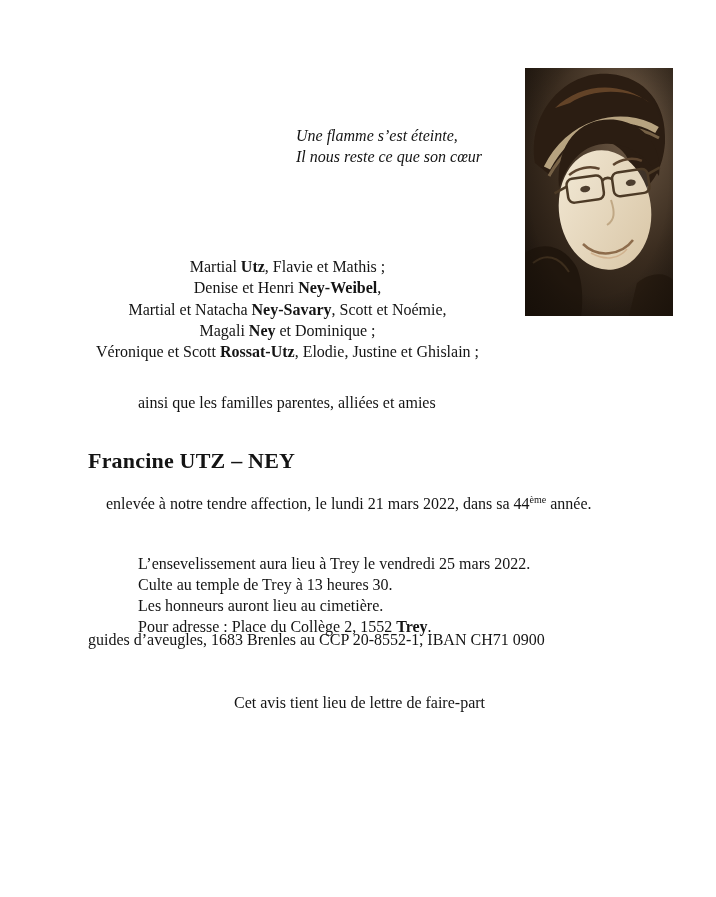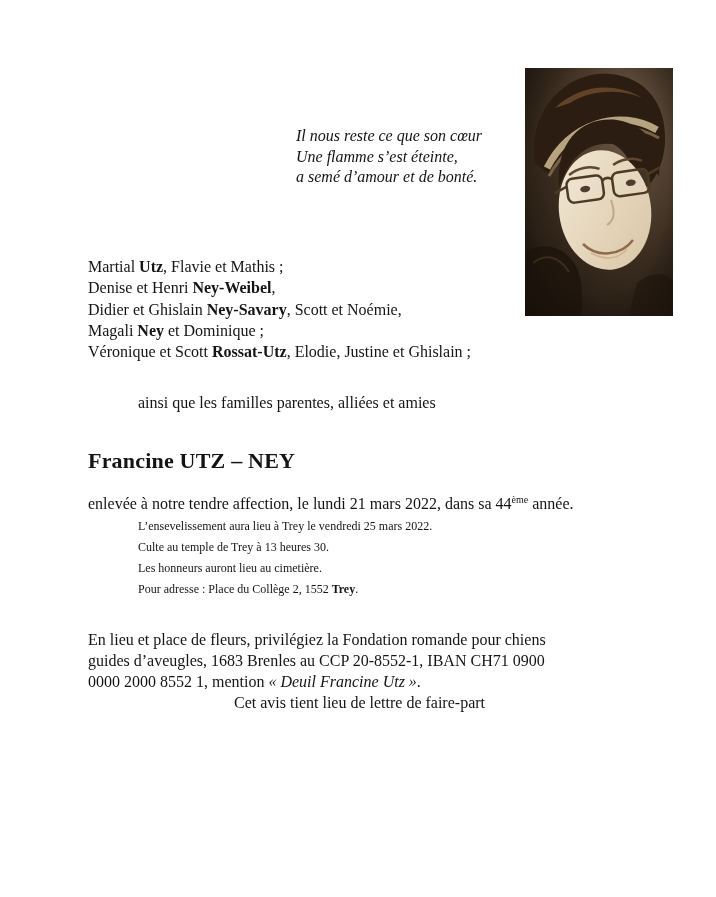--- a/index.html
+++ b/index.html
@@ -21,49 +21,50 @@
     font-style: italic;
     font-size: 16px;
     line-height: 20.5px;
   }
   .photo {
     left: 525px; top: 68px;
     width: 148px; height: 248px;
     display: block;
   }
   .family {
-    left: 88px; top: 256px;
+    left: 96px; top: 256px;
     font-size: 16px;
     line-height: 21.3px;
+    text-align: center;
   }
   .intro {
     left: 138px; top: 392px;
     font-size: 16px;
     line-height: 21px;
   }
   .title {
     left: 88px; top: 448px;
     width: 543px;
     text-align: left;
     font-size: 22px;
     font-weight: bold;
     letter-spacing: 0.2px;
   }
   .death {
-    left: 88px; top: 495px;
+    left: 106px; top: 495px;
     font-size: 16px;
   }
   .death sup {
     font-size: 10px;
     line-height: 0;
     vertical-align: super;
   }
   .ceremony {
-    left: 138px; top: 516px;
-    font-size: 12px;
+    left: 138px; top: 553px;
+    font-size: 16px;
     line-height: 21px;
   }
   .donation {
     left: 88px; top: 629px;
     font-size: 16px;
     line-height: 21px;
   }
   .donation em { font-style: italic; }
   .closing {
     left: 88px; top: 694px;
@@ -118,29 +119,28 @@
     <path d="M86,132 C90,144 90,152 82,157" stroke="#c0a885" stroke-width="2" fill="none"></path>
     <path d="M58,176 C72,190 96,188 108,172" stroke="#8d6c4c" stroke-width="2.5" fill="none"></path>
     <path d="M66,185 C80,193 94,191 102,181" stroke="#caa57f" stroke-width="1.5" fill="none" opacity="0.7"></path>
     <path d="M0,185 C18,172 40,178 52,200 C58,215 58,234 56,248 L0,248 Z" fill="#20160d"></path>
     <path d="M8,195 C20,185 34,188 44,204" stroke="#3c2d1c" stroke-width="2" fill="none"></path>
     <path d="M112,215 C126,204 140,204 148,212 L148,248 L104,248 Z" fill="#281c11"></path>
     <rect width="148" height="248" fill="url(#vin)"></rect>
   </svg>
 
   <div class="abs quote">
+    <div class="line">Une flamme s’est éteinte,</div>
     <div class="line">Il nous reste ce que son cœur</div>
-    <div class="line">Une flamme s’est éteinte,</div>
-    <div class="line">a semé d’amour et de bonté.</div>
   </div>
 
   <div class="abs family">
     <div class="line"><span>Martial </span><b>Utz</b><span>, Flavie et Mathis ;</span></div>
     <div class="line"><span>Denise et Henri </span><b>Ney-Weibel</b><span>,</span></div>
-    <div class="line"><span>Didier et Ghislain </span><b>Ney-Savary</b><span>, Scott et Noémie,</span></div>
+    <div class="line"><span>Martial et Natacha </span><b>Ney-Savary</b><span>, Scott et Noémie,</span></div>
     <div class="line"><span>Magali </span><b>Ney</b><span> et Dominique ;</span></div>
     <div class="line"><span>Véronique et Scott </span><b>Rossat-Utz</b><span>, Elodie, Justine et Ghislain ;</span></div>
   </div>
 
   <div class="abs intro">
     <div class="line">ainsi que les familles parentes, alliées et amies</div>
   </div>
 
   <div class="abs title">Francine UTZ – NEY</div>
 
@@ -149,20 +149,18 @@
   </div>
 
   <div class="abs ceremony">
     <div class="line"><span>L’ensevelissement aura lieu à Trey le vendredi 25 mars 2022.</span><b></b><span></span></div>
     <div class="line"><span>Culte au temple de Trey à 13 heures 30.</span><b></b><span></span></div>
     <div class="line"><span>Les honneurs auront lieu au cimetière.</span><b></b><span></span></div>
     <div class="line"><span>Pour adresse : Place du Collège 2, 1552 </span><b>Trey</b><span>.</span></div>
   </div>
 
   <div class="abs donation">
-    <div class="line"><span>En lieu et place de fleurs, privilégiez la Fondation romande pour chiens</span><em></em><span></span></div>
     <div class="line"><span>guides d’aveugles, 1683 Brenles au CCP 20-8552-1, IBAN CH71 0900</span><em></em><span></span></div>
-    <div class="line"><span>0000 2000 8552 1, mention </span><em>« Deuil Francine Utz »</em><span>.</span></div>
   </div>
 
   <div class="abs closing">Cet avis tient lieu de lettre de faire-part</div>
 
 </div>
 
 </body></html>

